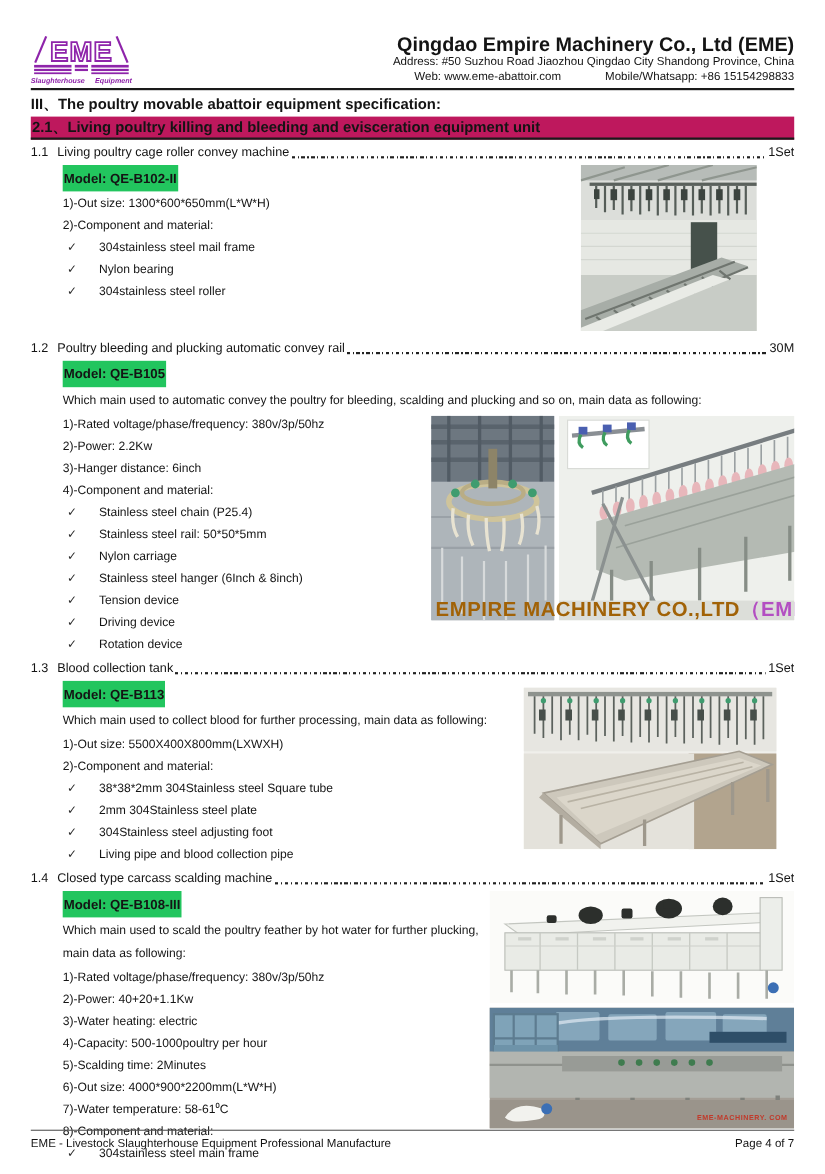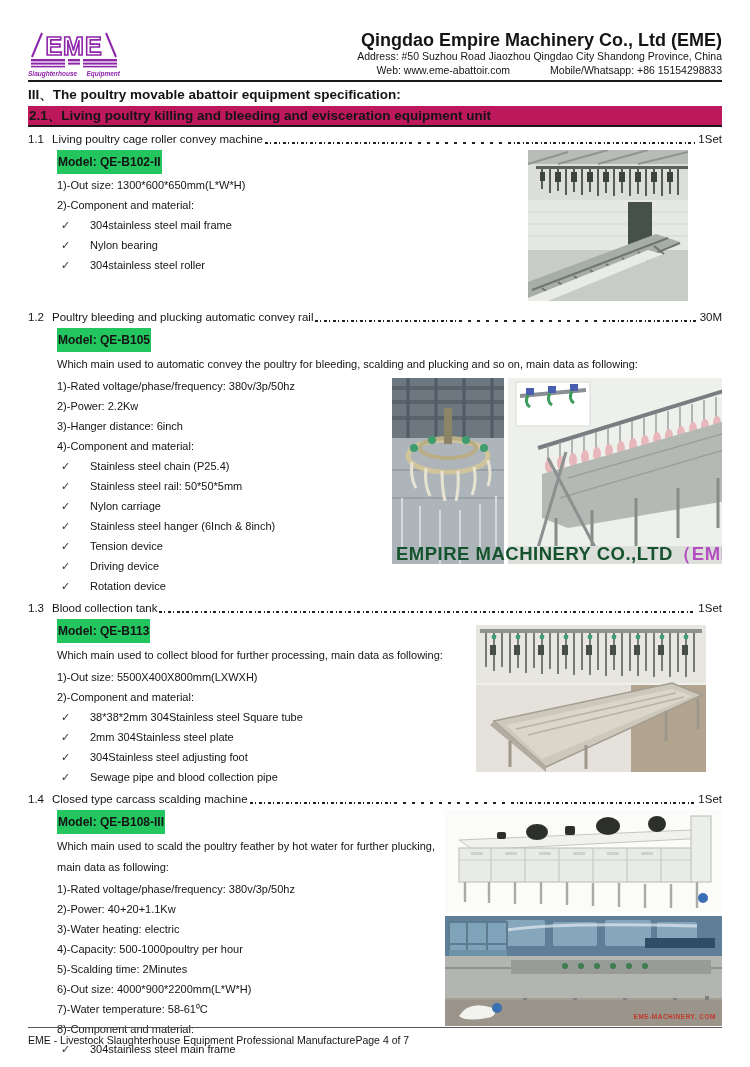--- a/index.html
+++ b/index.html
@@ -45,32 +45,32 @@
   .check{width:33px;flex:none;padding-left:4px;box-sizing:border-box;color:#2f2f2f;}
 
   
   .ph{float:right;}
   .ph svg{display:block;}
   .ph11{width:160px;margin:2px 34px 4px 10px;}
   .ph2wrap{width:352px;margin:2px -22px 4px 10px;position:relative;}
   .ph2row{display:flex;gap:4px;}
   .wm{position:absolute;left:4px;bottom:0;white-space:nowrap;font-weight:bold;
       font-size:18.5px;letter-spacing:.5px;line-height:20px;}
-  .wm-y{color:#14532d;}
+  .wm-y{color:#a16207;}
   .wm-p{color:#b34fc2;}
   .ph3{width:230px;margin:8px 16px 4px 10px;}
   .ph4wrap{width:277px;margin:2px 0 4px 10px;}
   .ph4wrap .gap{height:4px;}
   .ph4b{position:relative;}
   .ph-wm-small{position:absolute;right:6px;bottom:6px;font-size:6.5px;font-weight:bold;
                color:#c03a2b;letter-spacing:.5px;}
 
   
   .footer{position:absolute;left:28px;right:28px;bottom:20px;border-top:1px solid #555;
-          padding-top:6px;display:flex;font-size:10.5px;line-height:13px;}
+          padding-top:6px;display:flex;justify-content:space-between;font-size:10.5px;line-height:13px;}
 </style>
 </head>
 <body>
 
 <div class="page">
 
   <div class="header">
     <div class="logo">
       <svg width="92" height="38" viewBox="0 0 92 38">
         <g stroke="#8e24aa" fill="none" stroke-width="2">
@@ -342,21 +342,21 @@
       <div class="comp">
           <span class="check">✓</span>
           <span>2mm 304Stainless steel plate</span>
         </div>
       <div class="comp">
           <span class="check">✓</span>
           <span>304Stainless steel adjusting foot</span>
         </div>
       <div class="comp">
           <span class="check">✓</span>
-          <span>Sewage pipe and blood collection pipe</span>
+          <span>Living pipe and blood collection pipe</span>
         </div>
     </div>
   </div>
 
   <div class="item">
     <div class="item-head">
       <span class="item-num">1.4</span>
       <span class="item-title">Closed type carcass scalding machine</span>
       <span class="leader"></span>
       <span class="item-qty">1Set</span>

